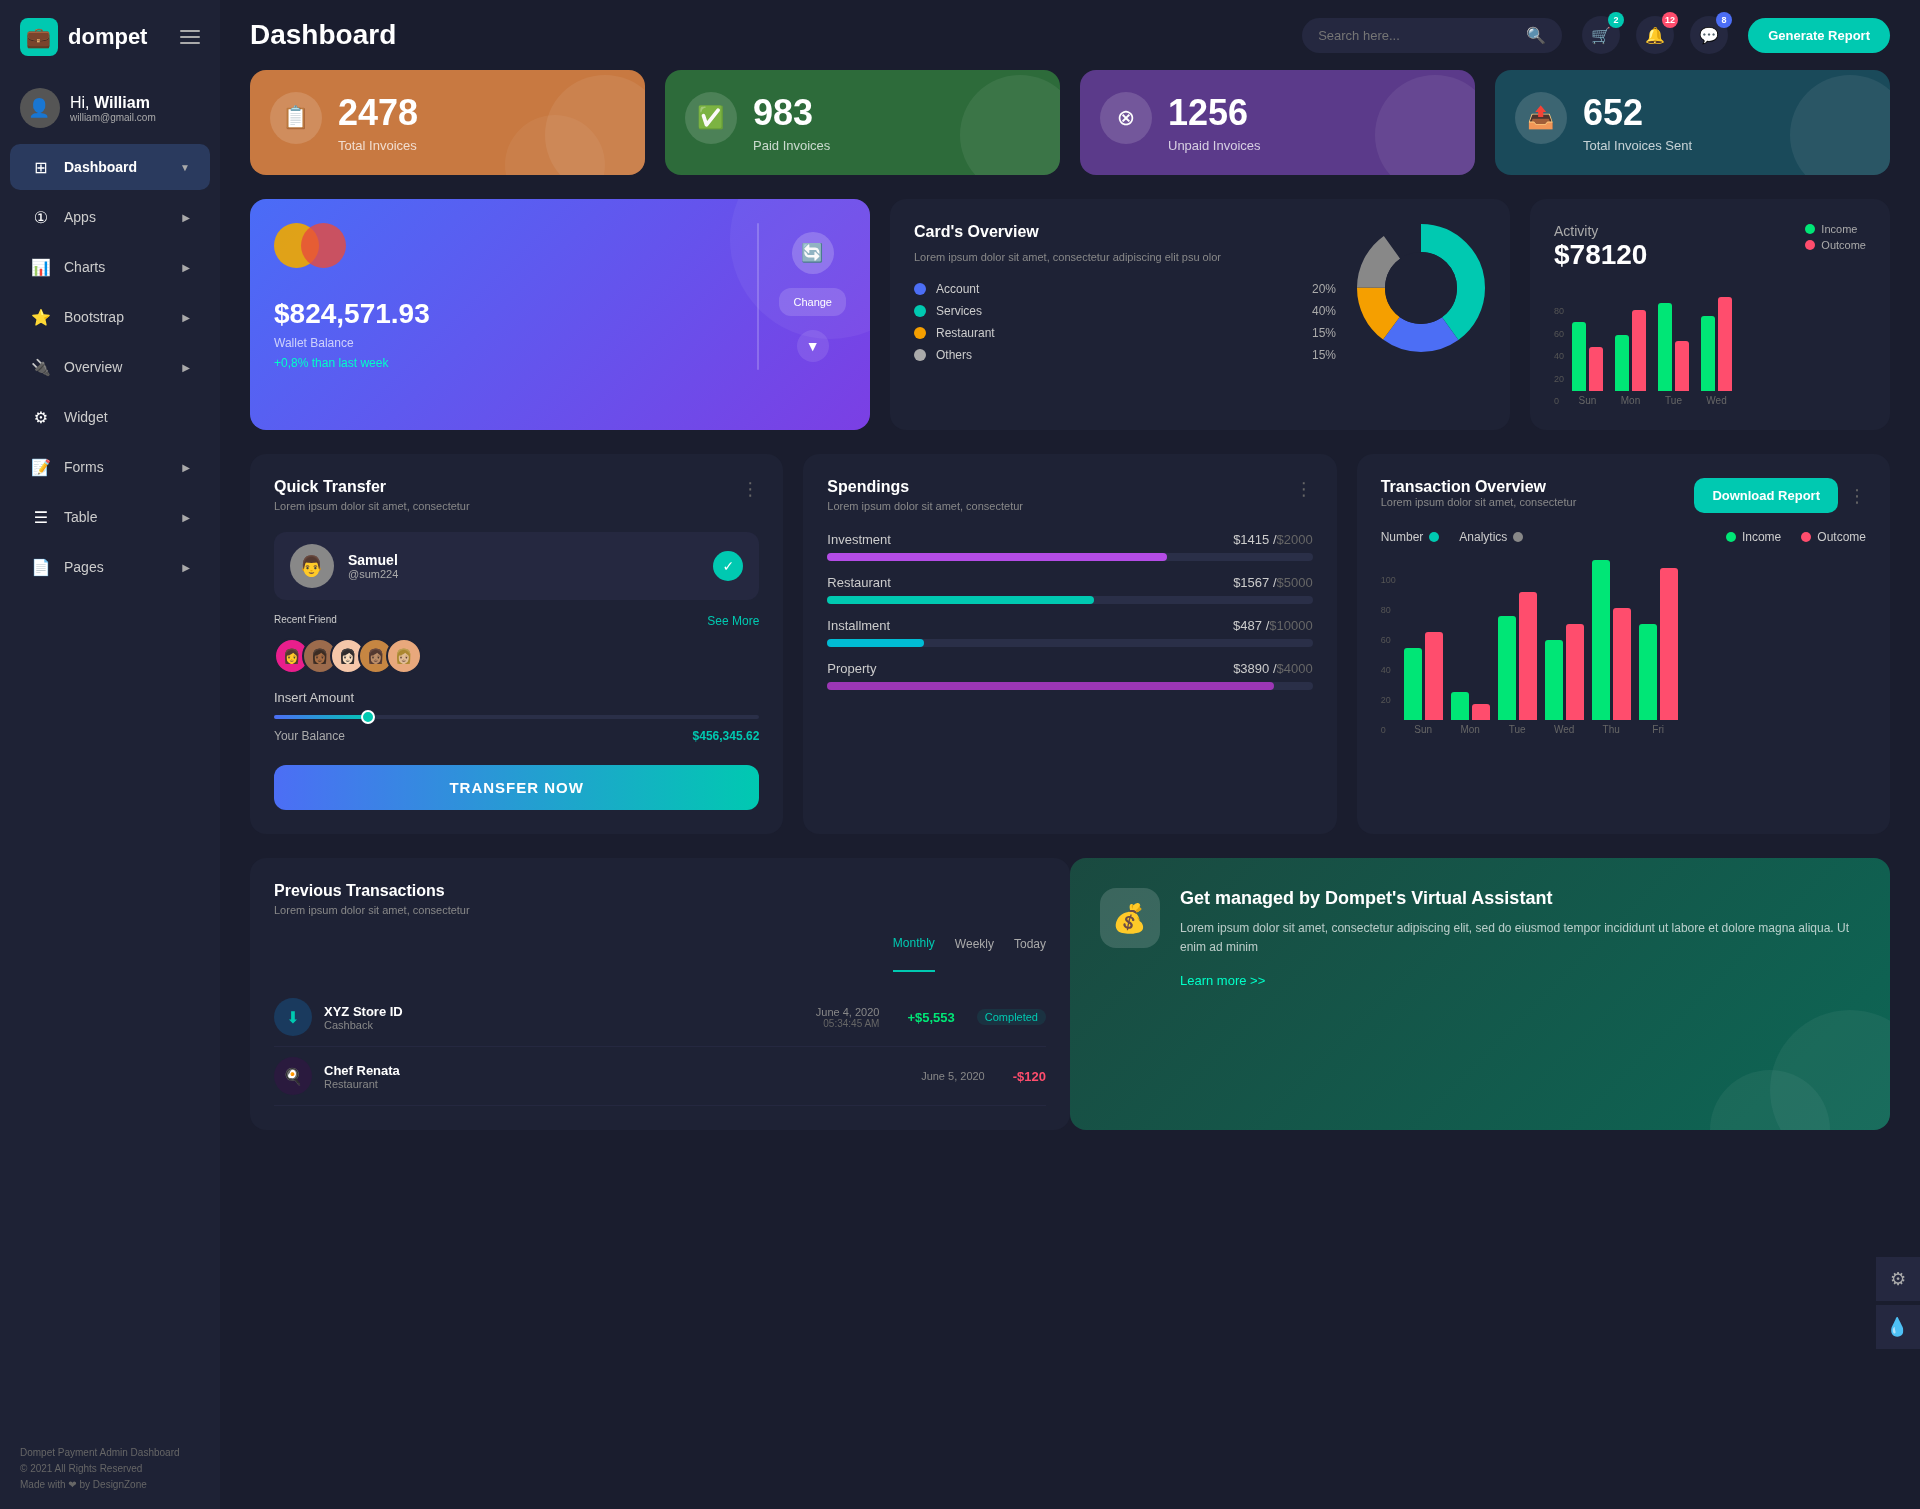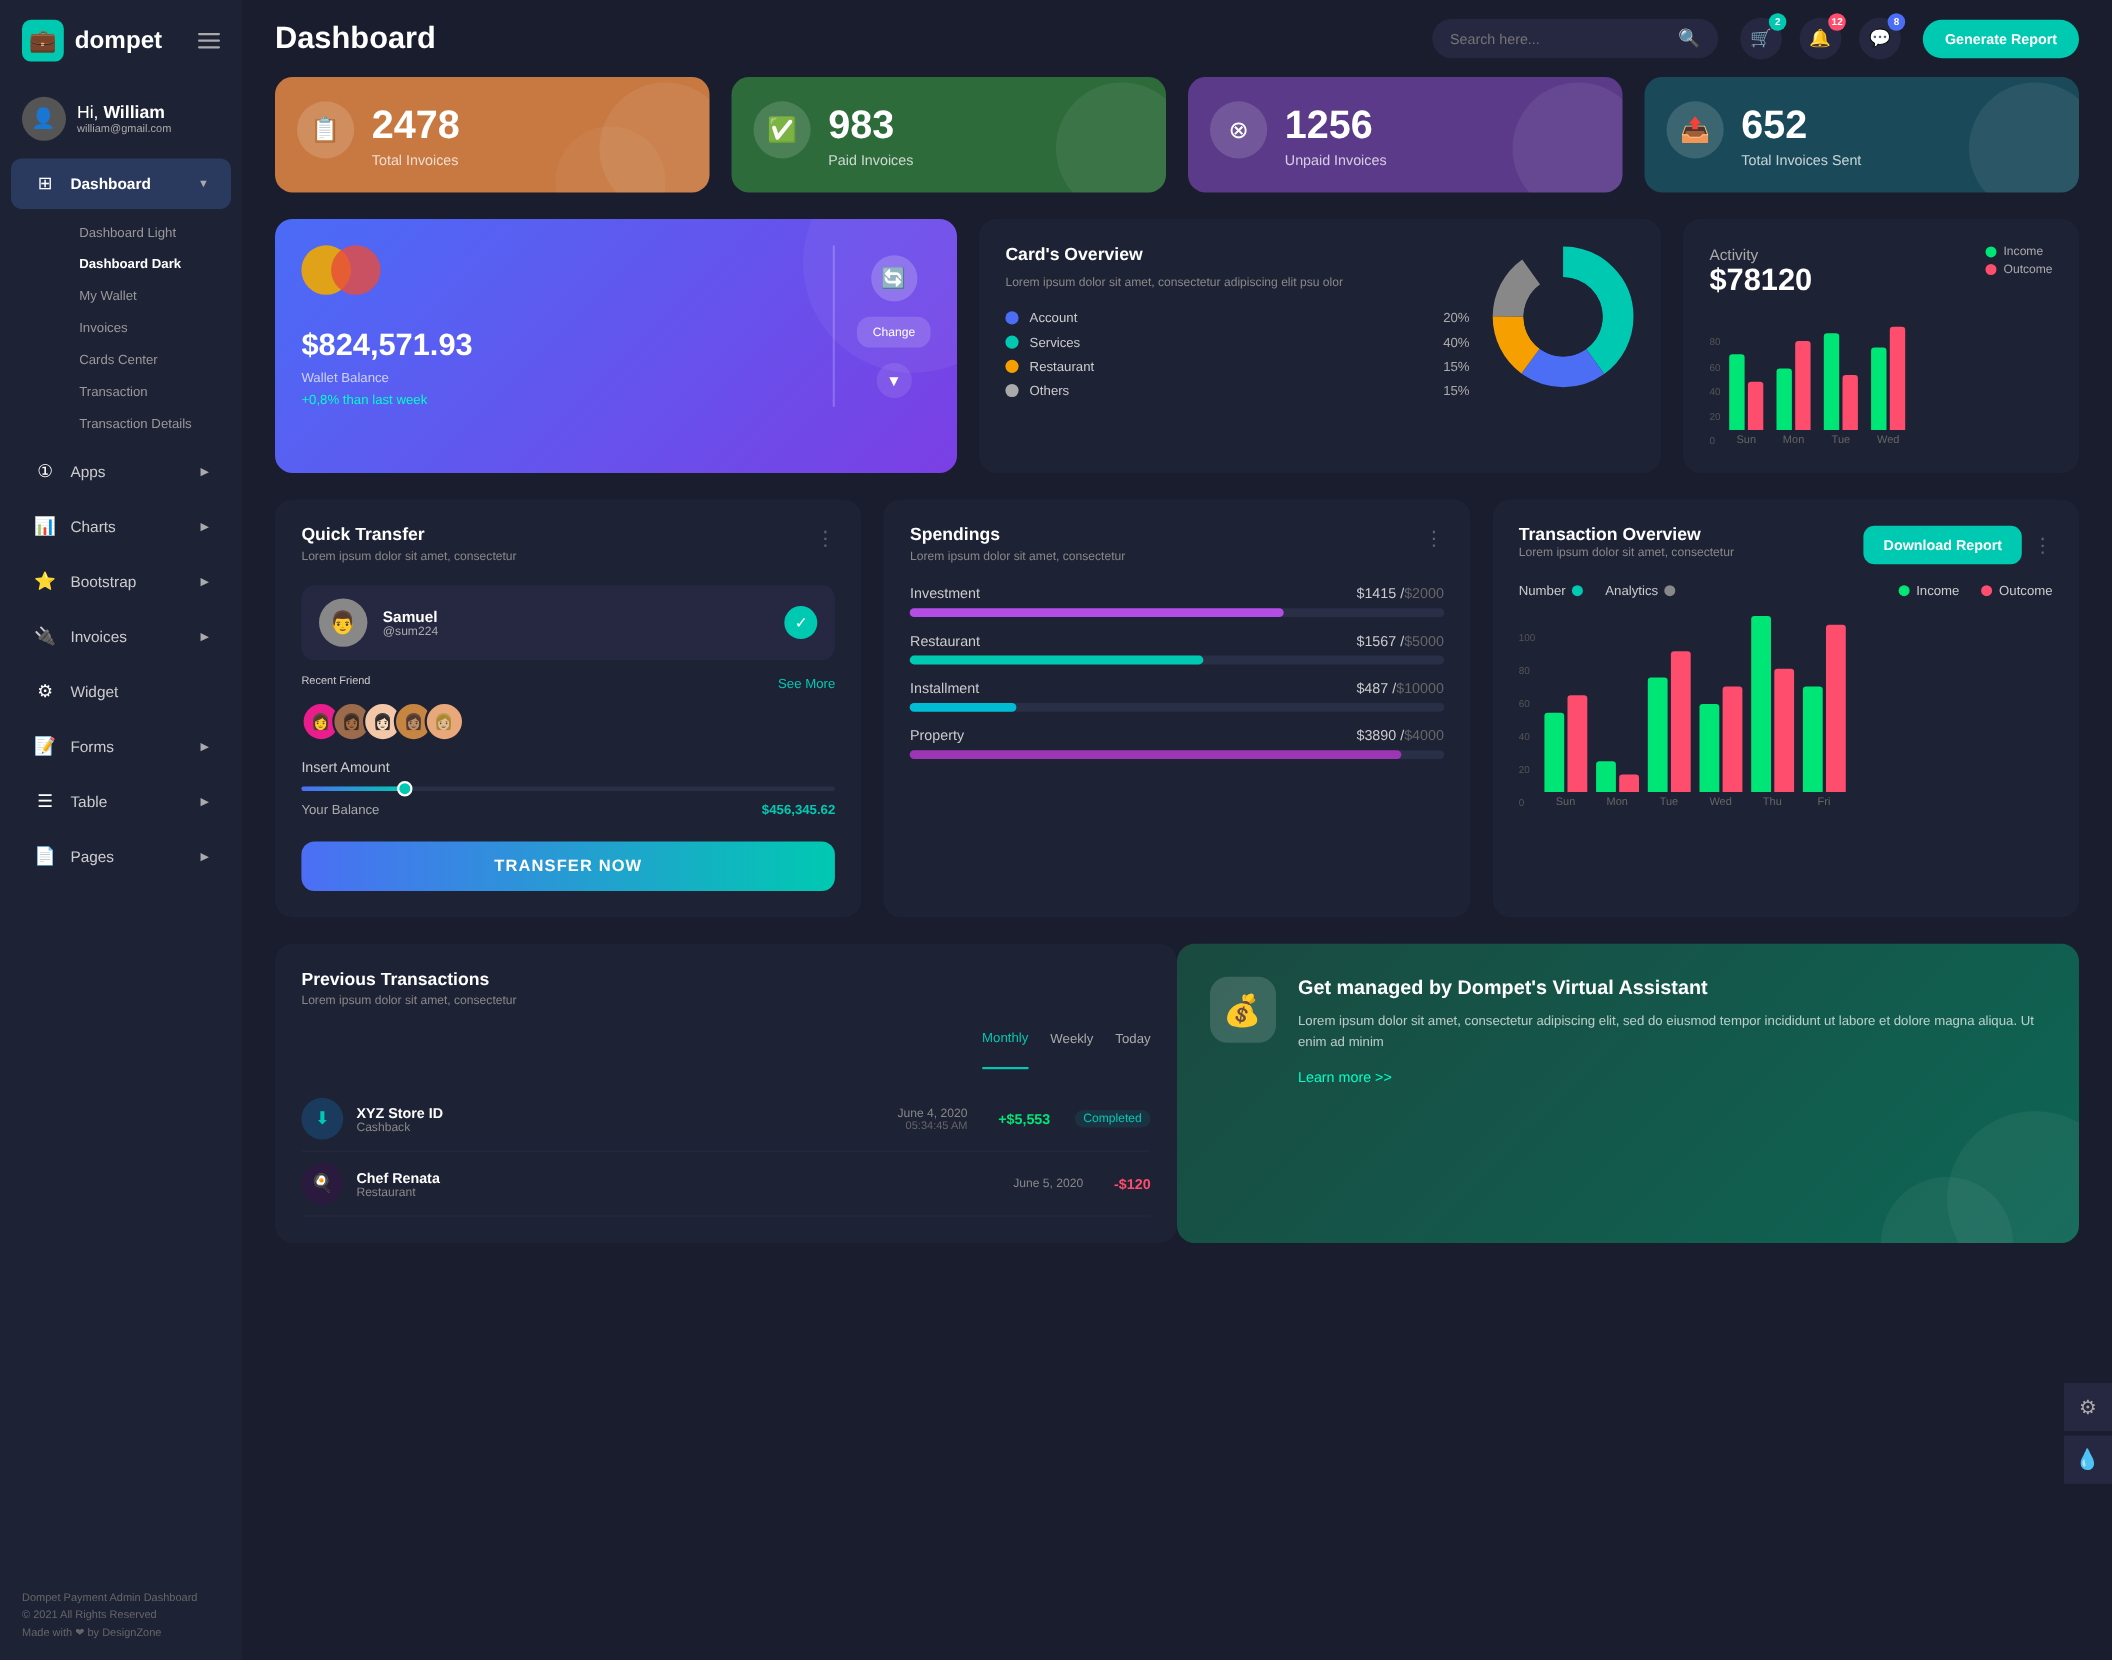--- a/index.html
+++ b/index.html
@@ -201,29 +201,20 @@
       </div>
       <div class="email" style="font-size:10px;color:#aaa;">william@gmail.com</div>
     </div>
   </div>
 
   <div class="nav-item-main active">
     <span class="nav-icon">⊞</span>
     <span class="nav-label active-label">Dashboard</span>
     <span class="nav-arrow">▼</span>
   </div>
-  <div class="nav-submenu">
-    <div class="nav-submenu-item">Dashboard Light</div>
-    <div class="nav-submenu-item active">Dashboard Dark</div>
-    <div class="nav-submenu-item">My Wallet</div>
-    <div class="nav-submenu-item">Invoices</div>
-    <div class="nav-submenu-item">Cards Center</div>
-    <div class="nav-submenu-item">Transaction</div>
-    <div class="nav-submenu-item">Transaction Details</div>
-  </div>
 
   <div class="nav-item-main">
     <span class="nav-icon">①</span>
     <span class="nav-label">Apps</span>
     <span class="nav-arrow">▶</span>
   </div>
 
   <div class="nav-item-main">
     <span class="nav-icon">📊</span>
     <span class="nav-label">Charts</span>
@@ -231,21 +222,21 @@
   </div>
 
   <div class="nav-item-main">
     <span class="nav-icon">⭐</span>
     <span class="nav-label">Bootstrap</span>
     <span class="nav-arrow">▶</span>
   </div>
 
   <div class="nav-item-main">
     <span class="nav-icon">🔌</span>
-    <span class="nav-label">Invoices</span>
+    <span class="nav-label">Overview</span>
     <span class="nav-arrow">▶</span>
   </div>
 
   <div class="nav-item-main">
     <span class="nav-icon">⚙</span>
     <span class="nav-label">Widget</span>
   </div>
 
   <div class="nav-item-main">
     <span class="nav-icon">📝</span>

